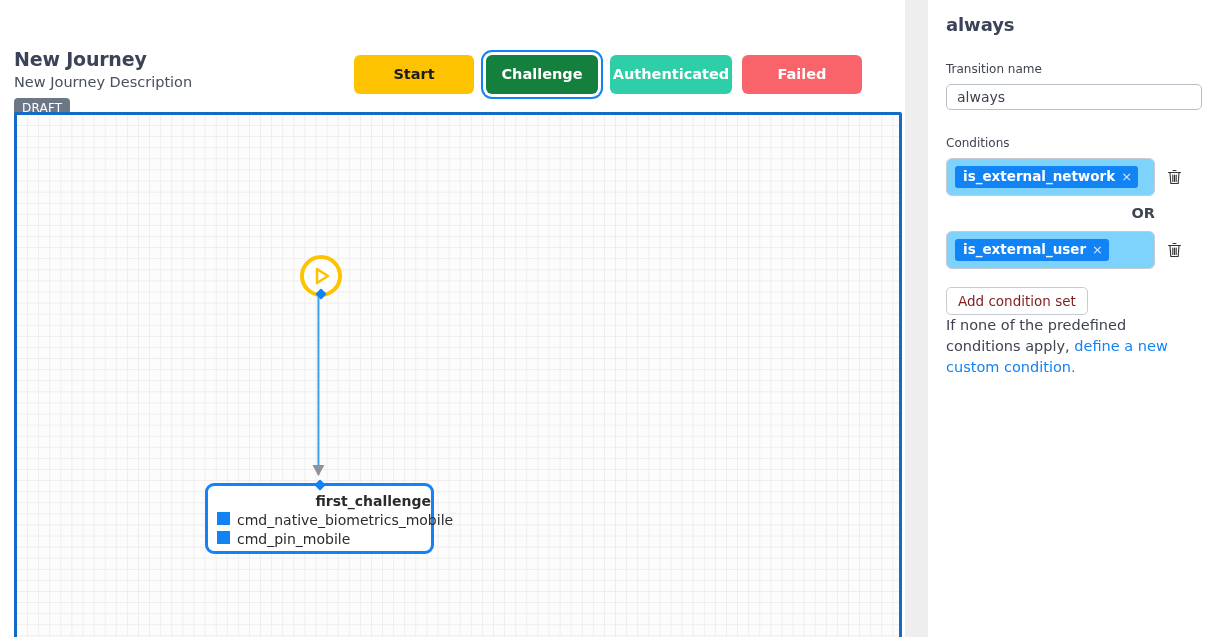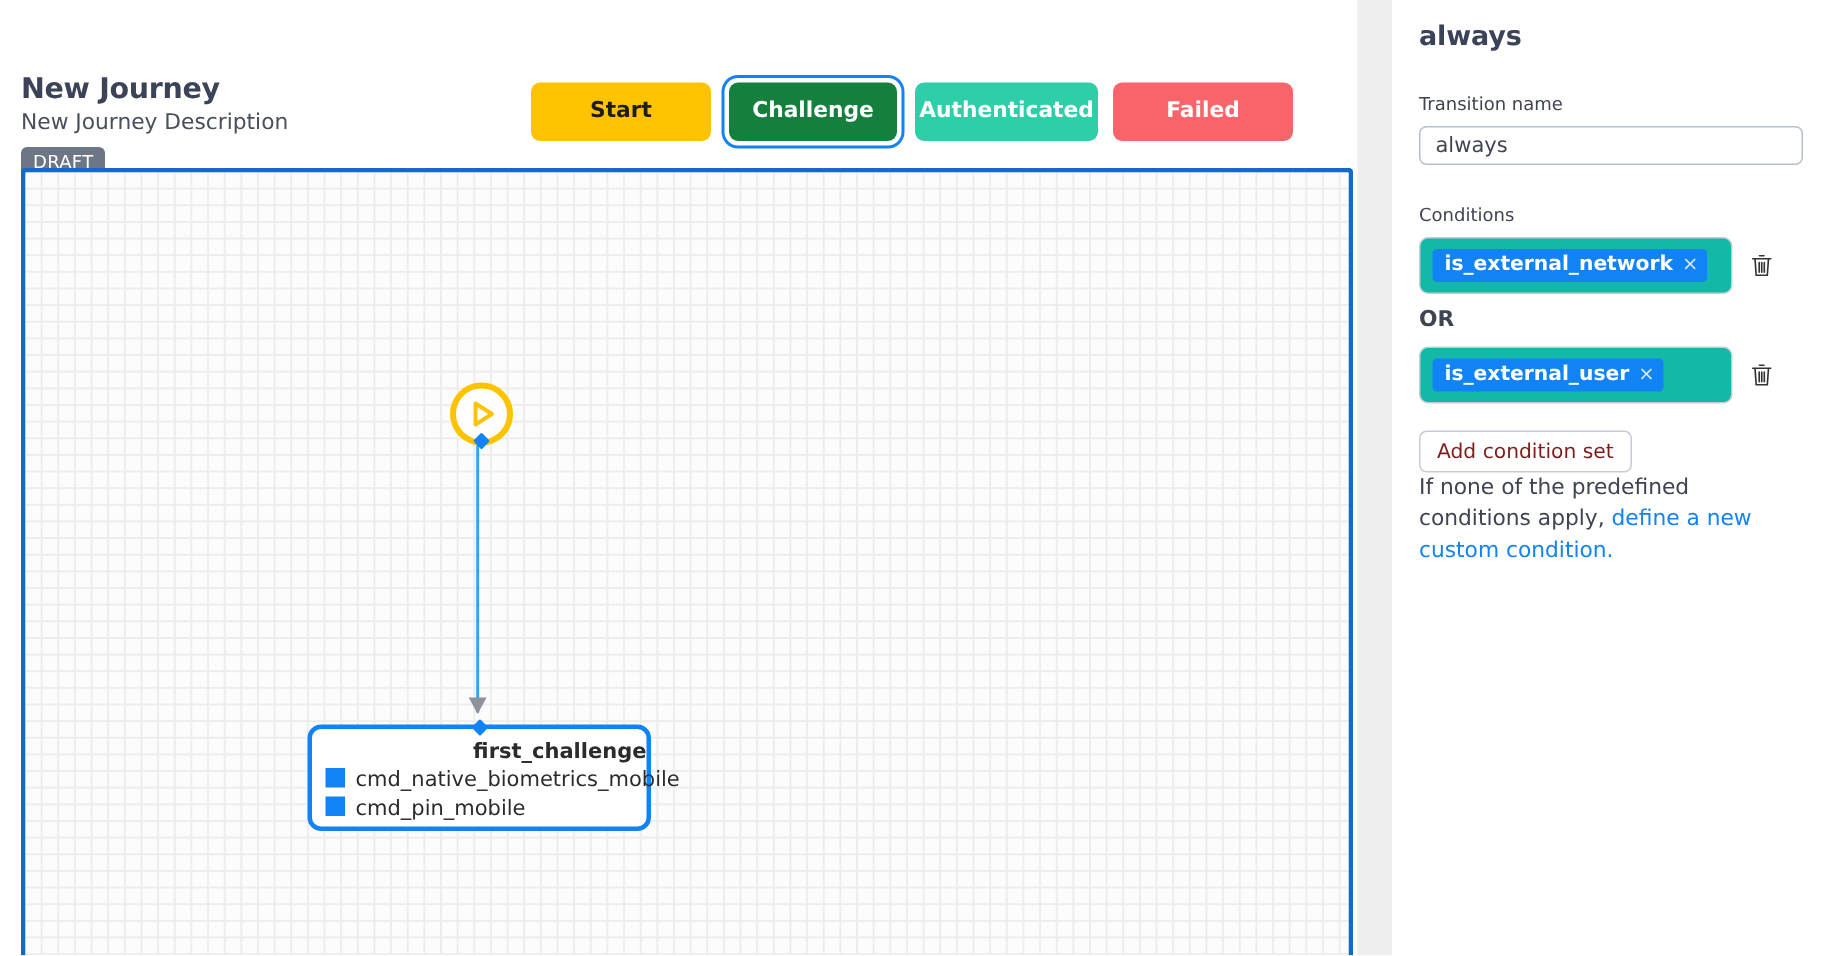--- a/index.html
+++ b/index.html
@@ -226,21 +226,21 @@
     outline: none;
   }
   .condition-row {
     display: flex; align-items: center;
     gap: 8px;
   }
   .condition-box {
     width: 209px; min-height: 38px;
     border: 1px solid #c7ccd3;
     border-radius: 6px;
-    background: #14b8a6;
+    background: #7dd3fc;
     display: flex; align-items: center;
     padding: 0 8px;
   }
   .chip {
     display: inline-flex; align-items: center;
     gap: 6px;
     background: #1283f5;
     color: #ffffff;
     font-size: 13.5px;
     font-weight: bold;
@@ -256,21 +256,21 @@
     cursor: pointer;
     line-height: 13px;
   }
   .trash-btn {
     width: 22px; height: 22px;
     display: flex; align-items: center; justify-content: center;
     cursor: pointer;
     background: none; border: none; padding: 0;
   }
   #or-divider {
-    text-align: left;
+    text-align: right;
     width: 209px;
     font-size: 14.5px;
     font-weight: bold;
     color: #3f4450;
     margin: 9px 0 9px 0;
     line-height: 17px;
   }
   #add-condition-set {
     margin-top: 18px;
     height: 28px;

